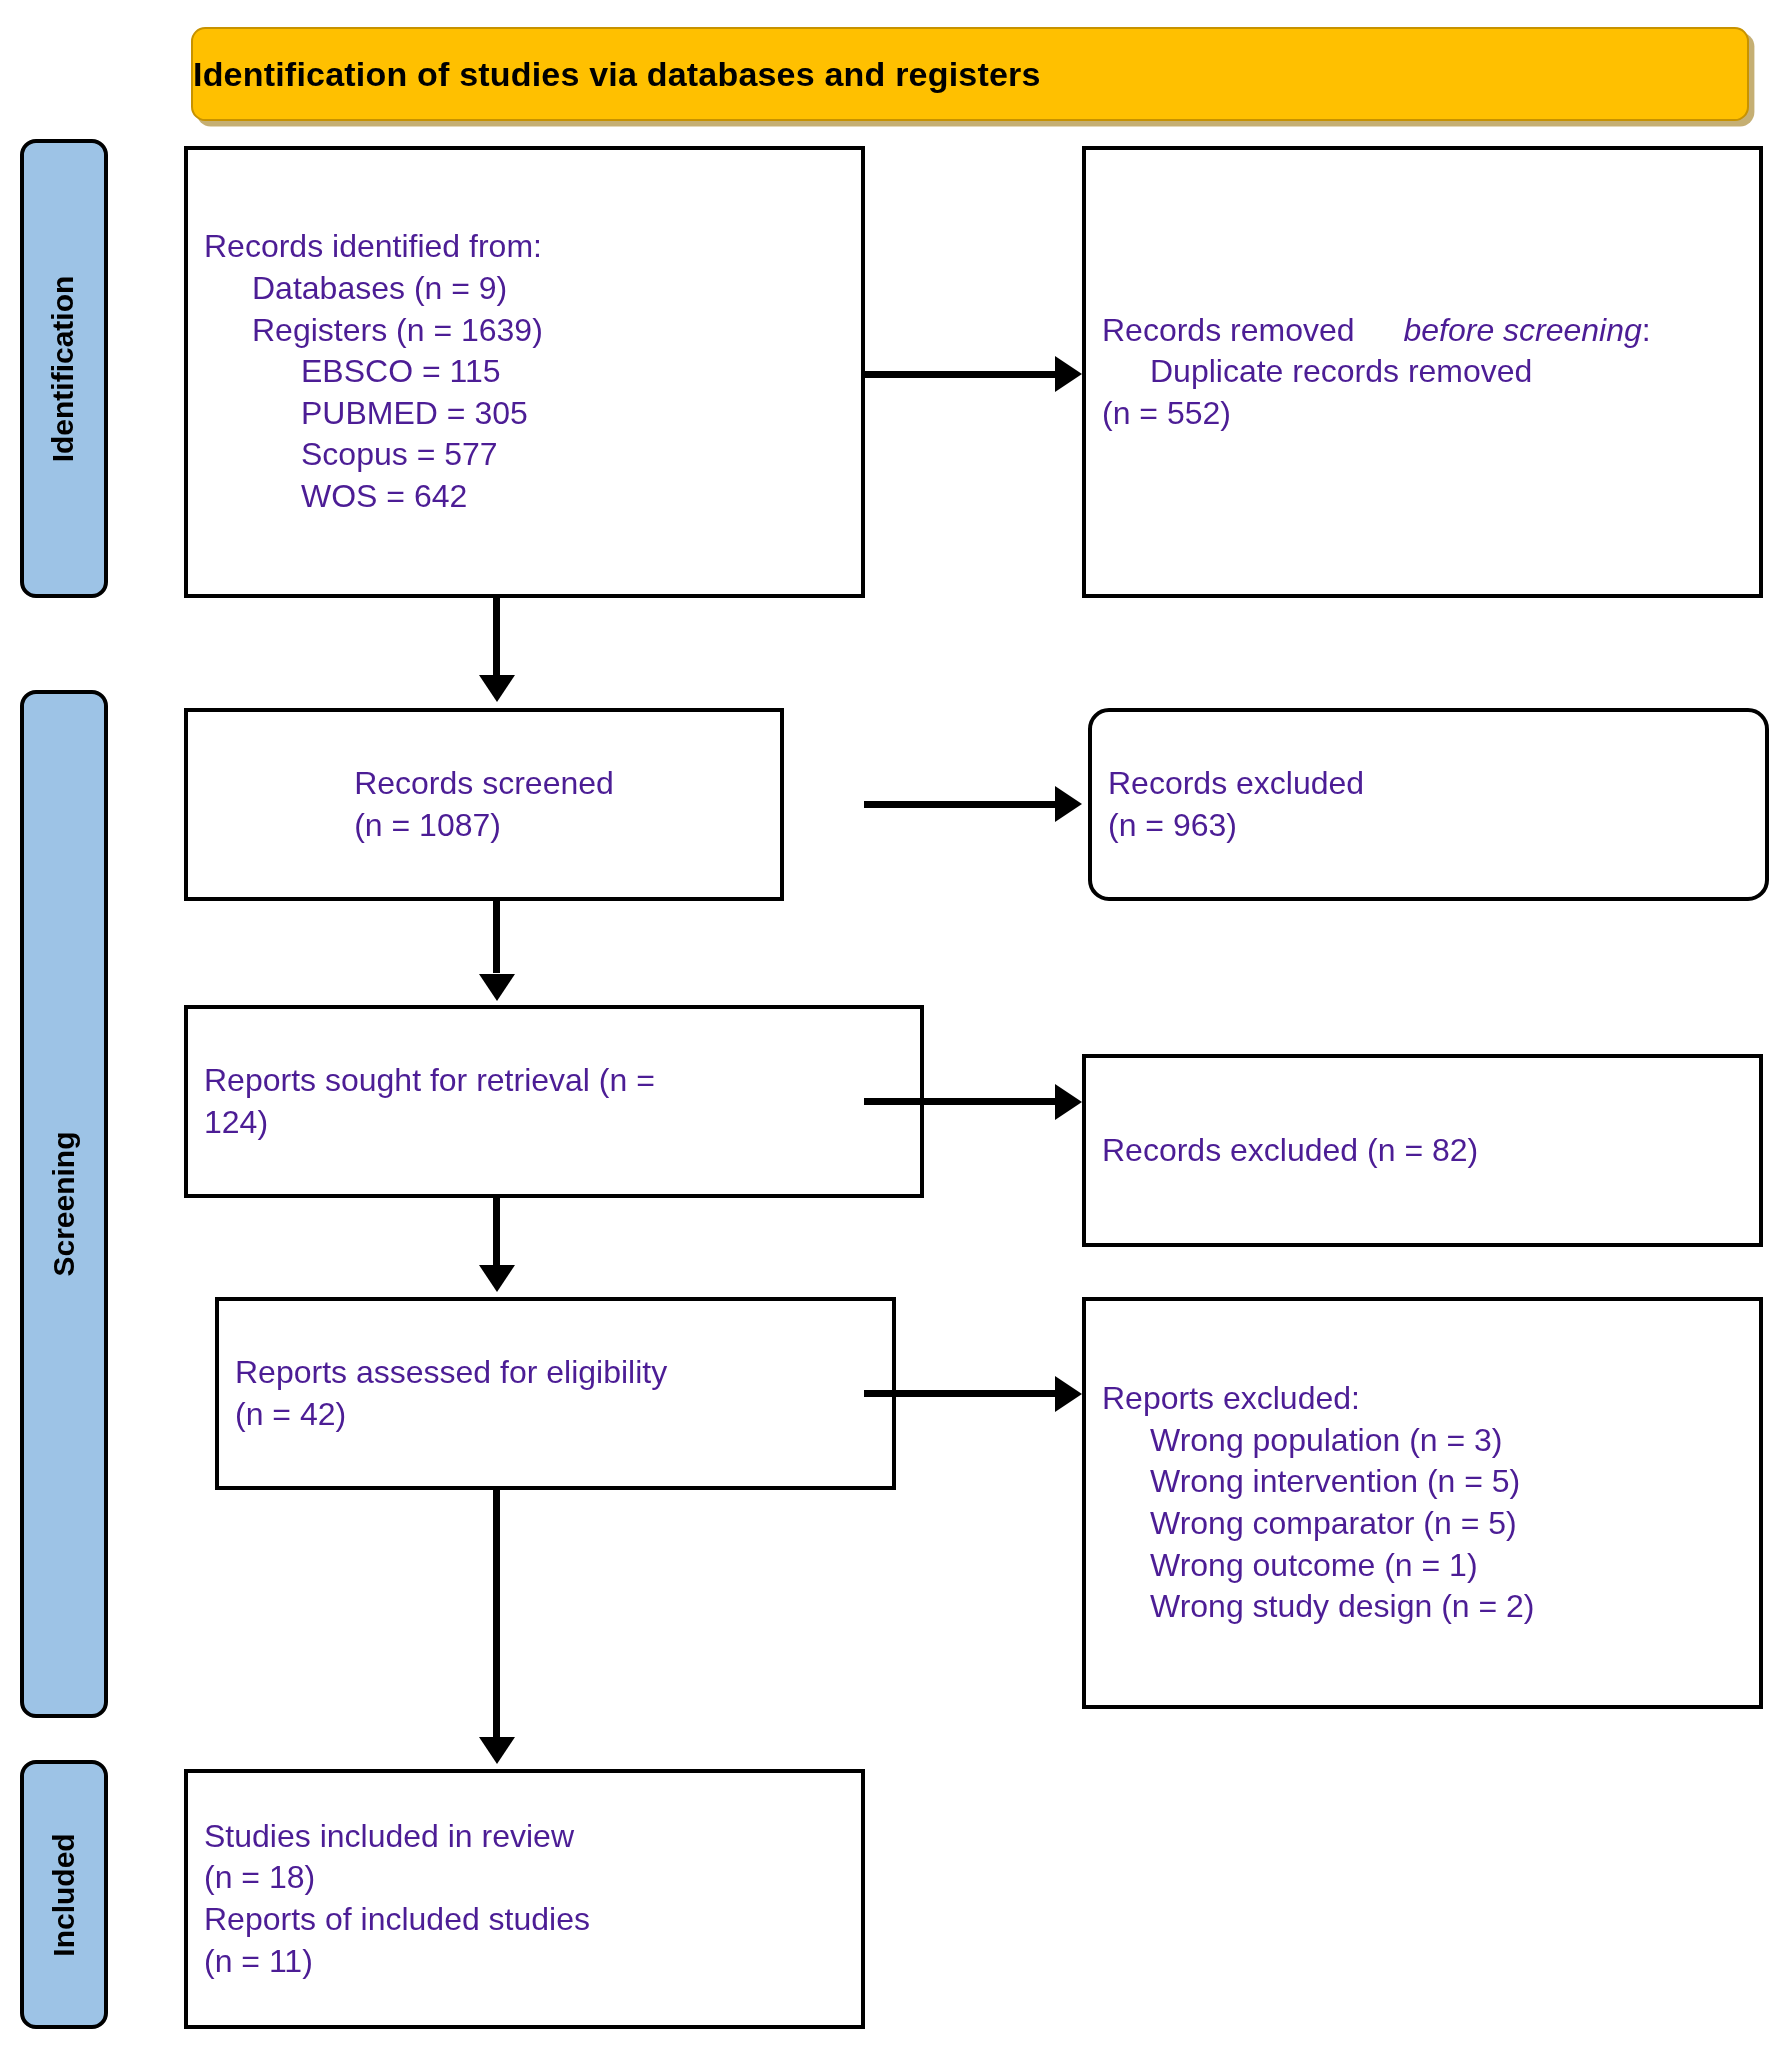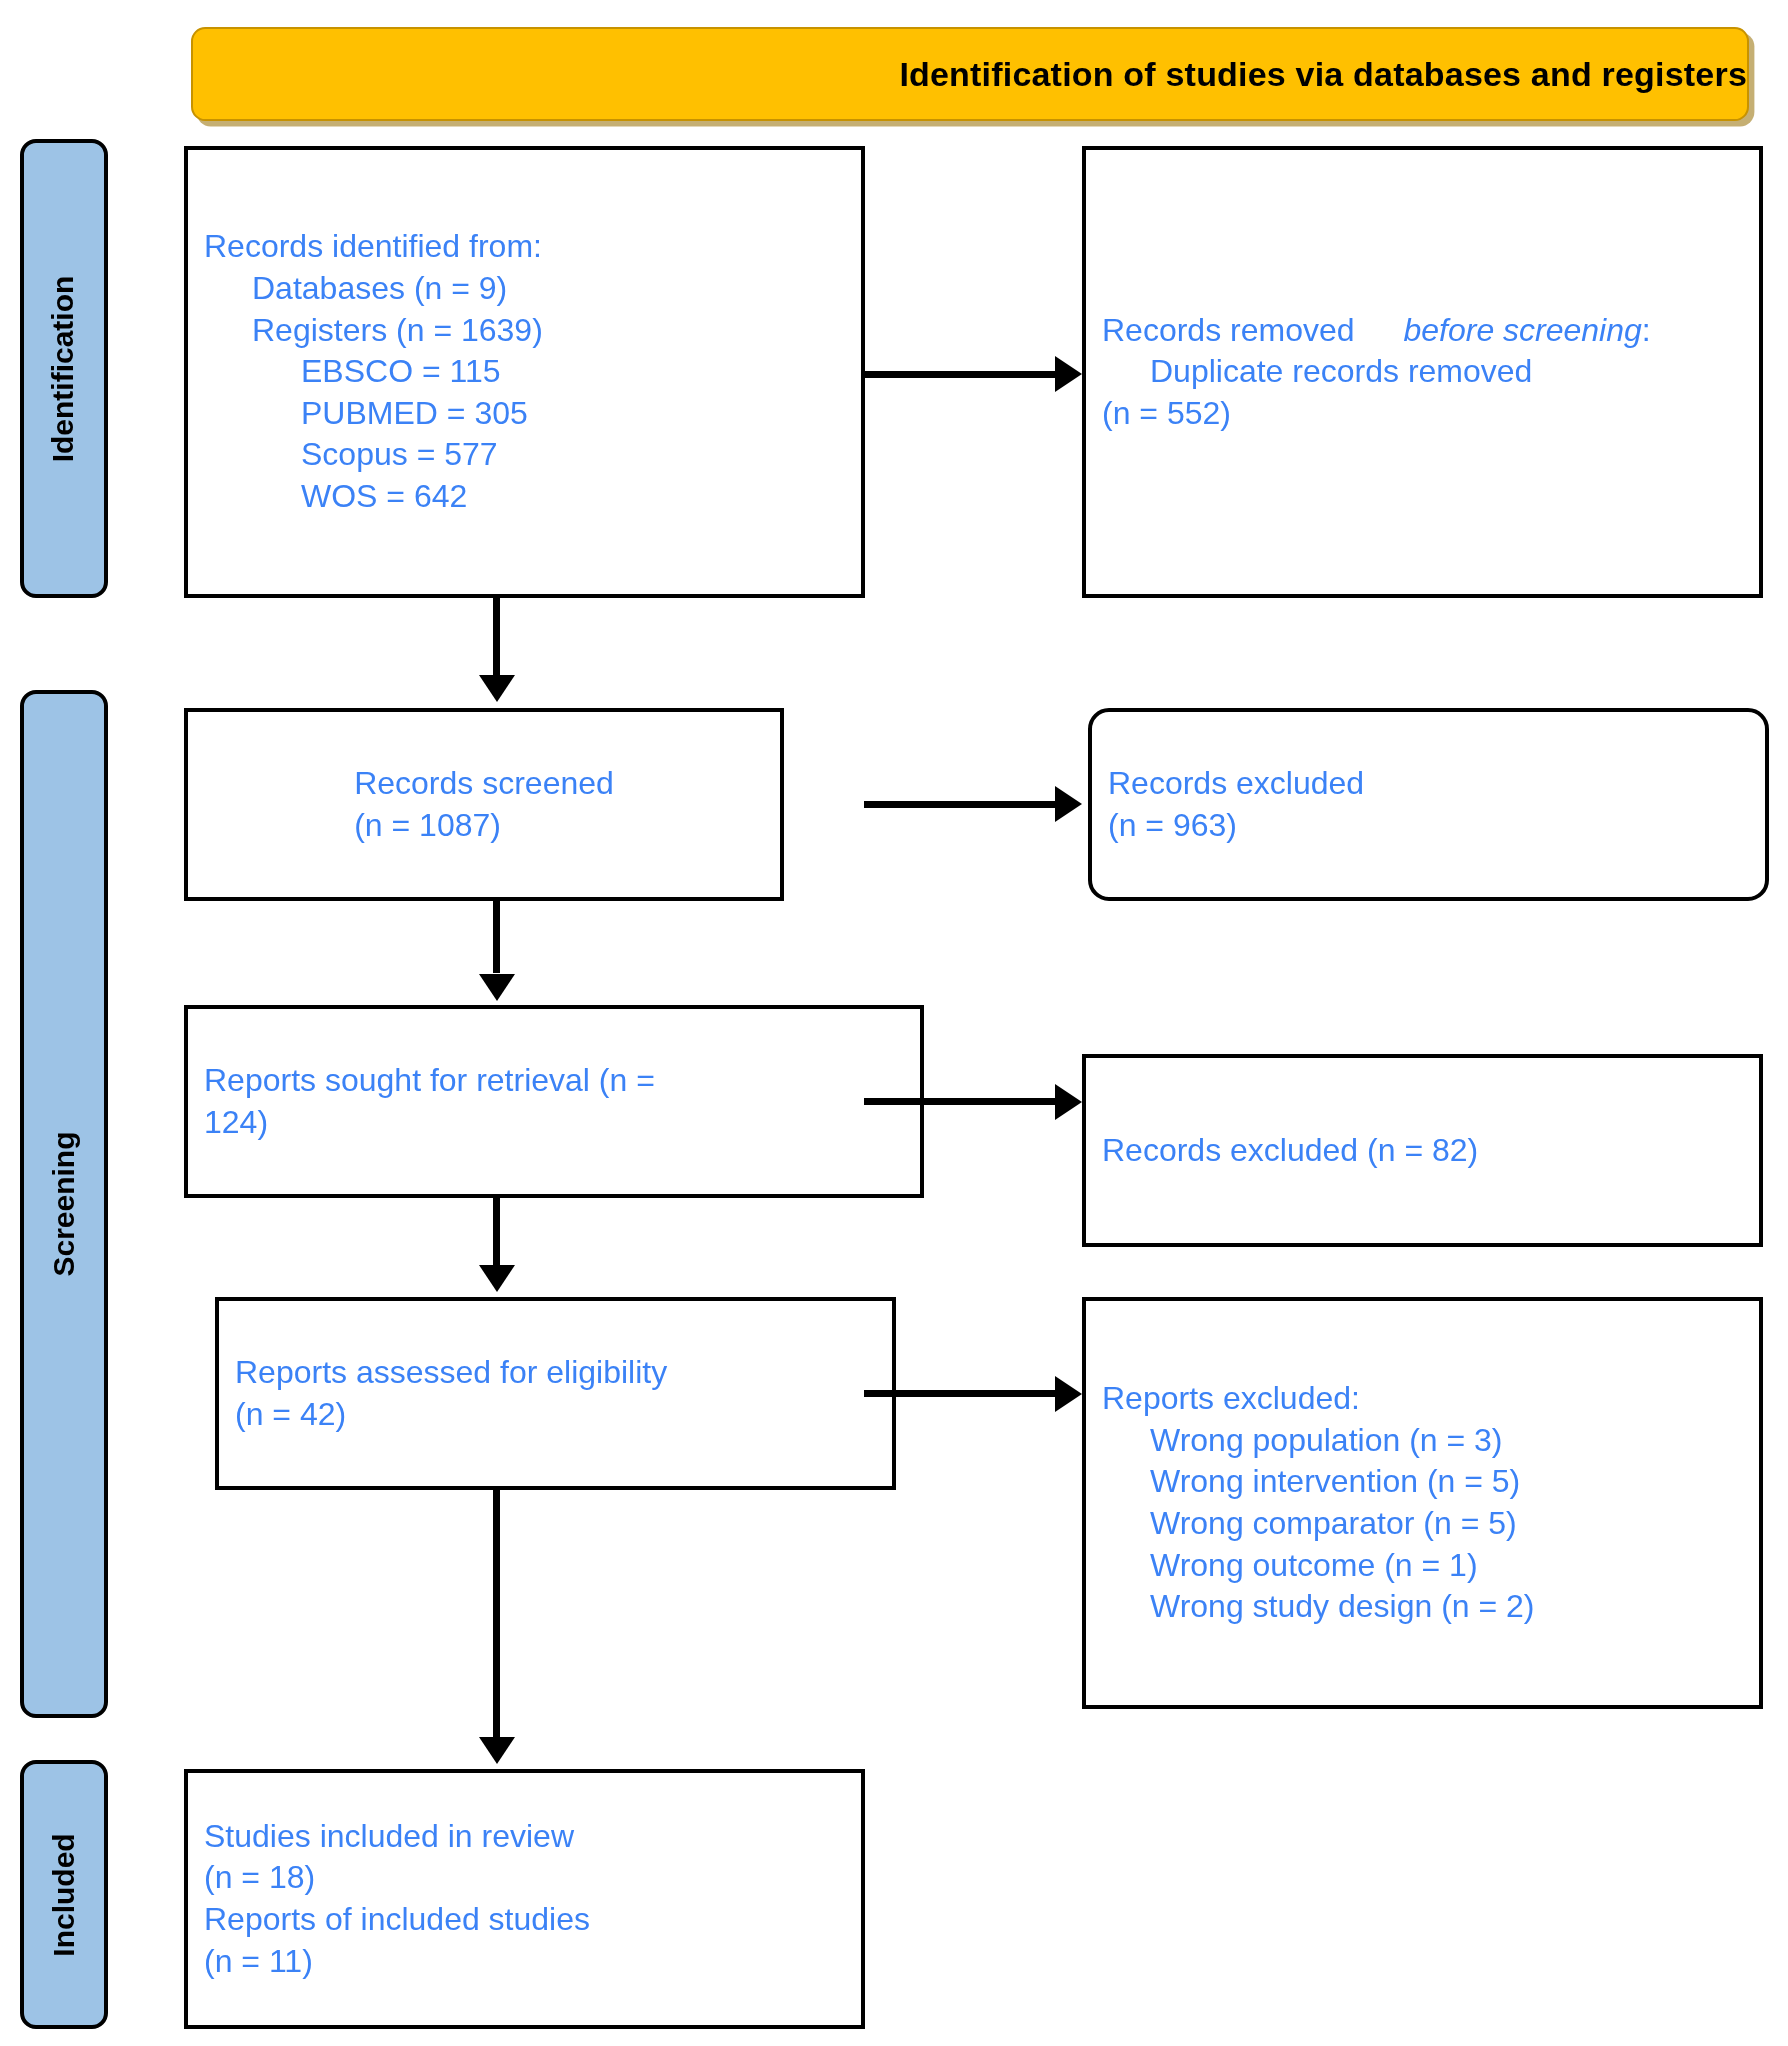--- a/index.html
+++ b/index.html
@@ -16,21 +16,21 @@
     height: 2046px;
     background: #ffffff;
     overflow: hidden;
   }
 
   
   .banner {
     position: absolute;
     display: flex;
     align-items: center;
-    justify-content: flex-end;
+    justify-content: flex-start;
     background: #FFC000;
     border: 2.7px solid #C79200;
     border-radius: 14.3px;
     box-shadow: 5.4px 5.4px 0 rgba(150,110,0,0.55);
   }
   .banner-text {
     font-size: 34px;
     font-weight: bold;
     color: #000000;
     letter-spacing: 0.2px;
@@ -66,21 +66,21 @@
     display: flex;
     flex-direction: column;
     justify-content: center;
   }
   .box-inner {
     padding: 0 16px;
   }
   .line {
     font-size: 32px;
     line-height: 1.30;
-    color: #3b82f6;
+    color: #4c1d95;
     white-space: nowrap;
   }
   .indent1 { padding-left: 48px; }
   .indent2 { padding-left: 97px; }
   .ital { font-style: italic; margin-left: 40px; }
   .wrap { white-space: normal; }
 
   
   .vline, .hline {
     position: absolute;

